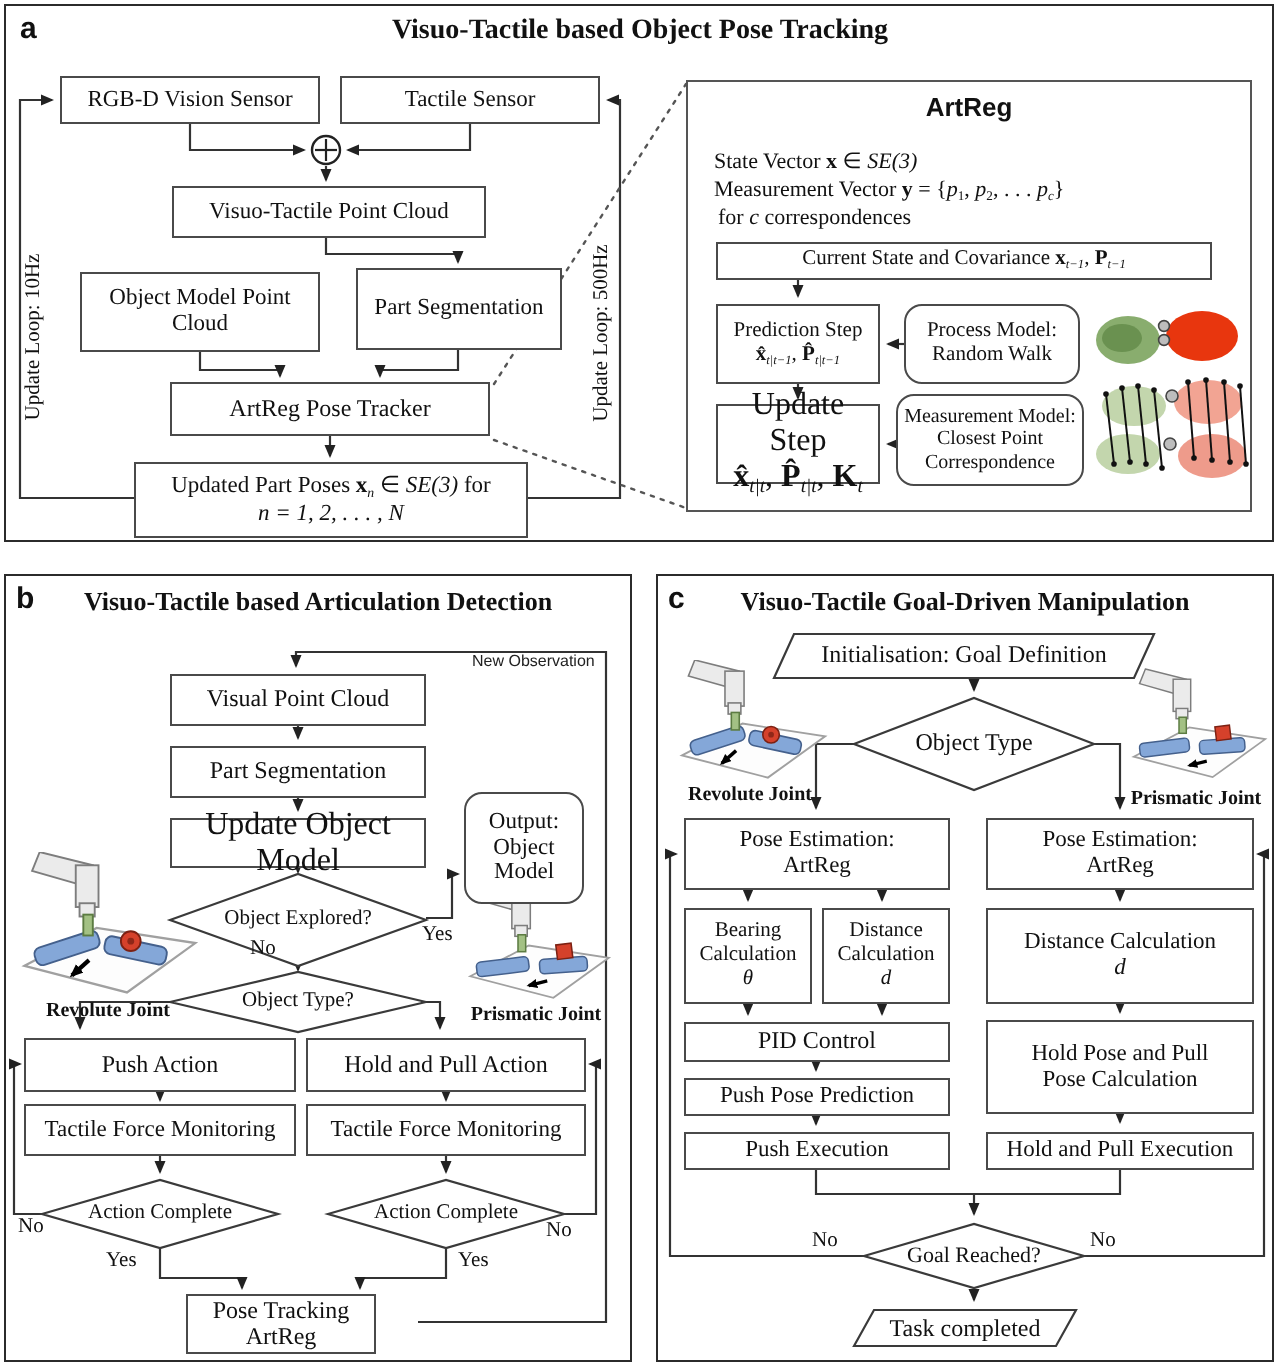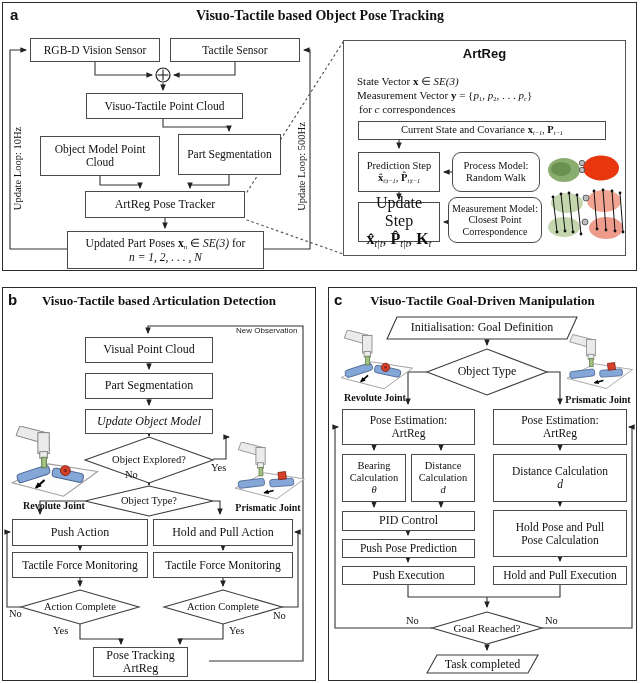--- a/index.html
+++ b/index.html
@@ -249,25 +249,30 @@
   <div class="pletter" style="left:8px;top:291px;">b</div>
   <div class="ptitle" style="left:4px;top:293px;width:310px;font-size:13px;">Visuo-Tactile based Articulation Detection</div>
   <div class="lbl sans" style="left:236px;top:327px;font-size:8px;color:#222;">New Observation</div>
 
   <div class="box" style="left:85px;top:337px;width:128px;height:26px;font-size:12px;">
       <span>Visual Point Cloud</span>
     </div>
   <div class="box" style="left:85px;top:373px;width:128px;height:26px;font-size:12px;">
       <span>Part Segmentation</span>
     </div>
-  <div class="box" style="left:85px;top:409px;width:128px;height:25px;font-size:12px;font-style:italic;">
+  <div class="box" style="left:85px;top:409px;width:128px;height:25px;font-size:16px;">
       <span>Update Object Model</span>
     </div>
 
   <div class="dtxt" style="left:85px;top:454px;width:128px;">Object Explored?</div>
+  <div class="box rb" style="left:232px;top:396px;width:60px;height:56px;">
+    <span>Output:</span>
+    <span>Object</span>
+    <span>Model</span>
+  </div>
   <div class="lbl" style="left:211px;top:463px;">Yes</div>
   <div class="lbl" style="left:125px;top:470px;">No</div>
 
   <div class="dtxt" style="left:85px;top:495px;width:128px;">Object Type?</div>
 
   <div class="rlabel" style="left:2px;top:501px;width:104px;">Revolute Joint</div>
   <div class="rlabel" style="left:220px;top:503px;width:96px;">Prismatic Joint</div>
 
   <div class="box" style="left:12px;top:519px;width:136px;height:27px;font-size:12px;">
       <span>Push Action</span>

